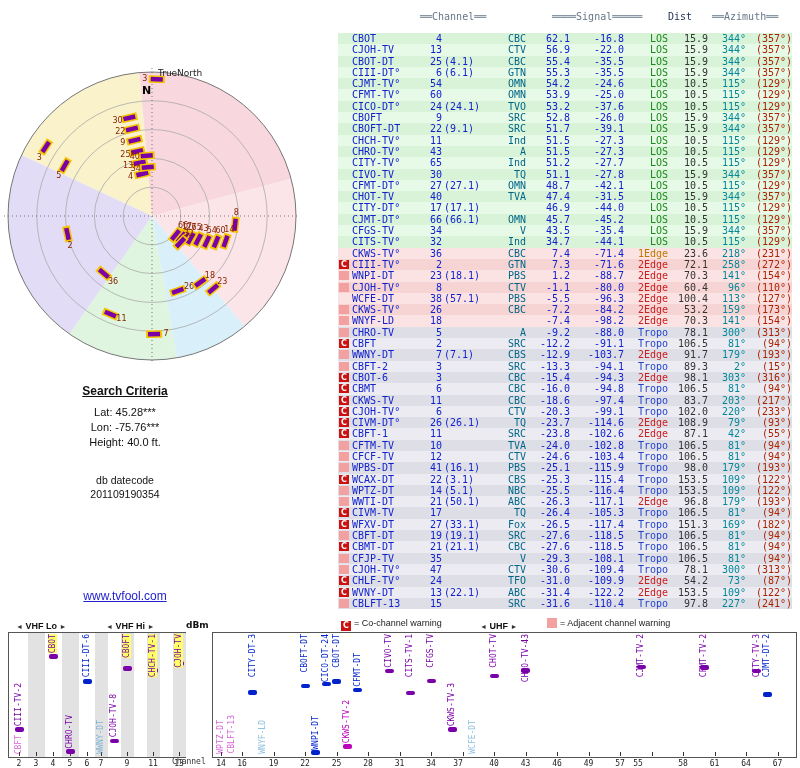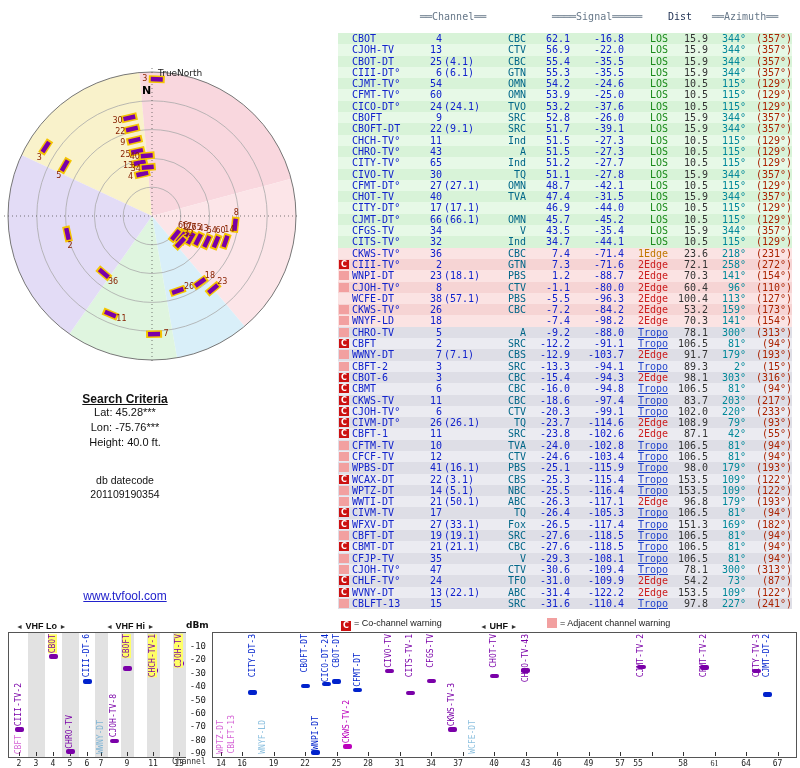--- a/index.html
+++ b/index.html
@@ -4,21 +4,21 @@
 <style>
   html,body{margin:0;padding:0;background:#fff;}
   #page{position:relative;width:800px;height:768px;background:#fff;overflow:hidden;
         font-family:"DejaVu Sans",sans-serif;}
   .abs{position:absolute;}
   
   .title1{left:22px;top:16px;width:195px;text-align:center;font:bold 16px "Liberation Sans",sans-serif;color:#111;}
   .title2{left:22px;top:40px;width:195px;text-align:center;font:bold 14px "Liberation Sans",sans-serif;color:#111;}
   
   .sc{left:40px;width:170px;text-align:center;color:#111;}
-  .sc-head{top:392px;font:bold 12px "Liberation Sans",sans-serif;text-decoration:underline;}
+  .sc-head{top:384px;font:bold 12px "Liberation Sans",sans-serif;text-decoration:underline;}
   .sc-line{font:11px "Liberation Sans",sans-serif;}
   .dc{font:10.5px "Liberation Sans",sans-serif;}
   .tvlink{left:40px;top:589px;width:170px;text-align:center;font:12px "Liberation Sans",sans-serif;
           color:#2222cc;text-decoration:underline;cursor:pointer;display:block;}
   
   .ghdr{font:10px "DejaVu Sans Mono",monospace;color:#667788;top:11px;white-space:pre;}
   #table-head,.trow{display:grid;grid-template-columns:14px 64px 26px 44px 40px 44px 54px 44px 40px 38px 46px;
         font:10px "DejaVu Sans Mono",monospace;height:11.3px;line-height:11.3px;white-space:nowrap;}
   #table-head{position:absolute;left:338px;top:21px;color:#223355;}
   #table-rows{position:absolute;left:338px;top:33px;}
@@ -27,21 +27,21 @@
   .cs{color:#1122cc;}
   .num{color:#1122cc;}
   .vt{color:#1122cc;padding-left:2px;}
   .net{color:#006688;}
   .mi{color:#333333;}
   .tr{color:#008899;}
   .mg{color:#aa2200;}
   .pLOS{color:#1a8a1a;}
   .p1Edge{color:#c07800;text-align:right;}
   .p2Edge{color:#cc2020;}
-  .pTropo{color:#2244cc;text-decoration:underline;}
+  .pTropo{color:#2244cc;}
   .bg{background:#d8f3d8;}  .bg.alt{background:#e7f9e7;}
   .bp{background:#f6d4d4;}  .bp.alt{background:#fbe3e3;}
   .bx{background:#dedee6;}  .bx.alt{background:#ebebf1;}
   .wb{display:block;width:10px;height:9px;margin:1px 2px 0 1px;font:bold 8px/9px "DejaVu Sans",sans-serif;
       color:#fff;text-align:center;}
   .wbC{background:#cc1111;}
   .wbA{background:#f2a0a0;}
   
   .panel{position:absolute;top:632px;height:124px;border:1px solid #555;background:#fff;overflow:visible;}
   #vhf-panel{left:8px;width:176px;}
@@ -869,31 +869,20 @@
     <span>VHF Hi</span>
     <span class="arrow">►</span>
   </div>
   <div class="abs bandhdr" style="left:478px;top:621px">
     <span class="arrow">◄</span>
     <span>UHF</span>
     <span class="arrow">►</span>
   </div>
 
   <div class="abs axis-title" style="left:186px;top:620px;width:22px;text-align:right">dBm</div>
-  <div id="dbm-axis" class="abs" style="left:182px;top:632px;width:26px;height:124px">
-      <div class="dbml" style="top: 9px;">-10</div>
-      <div class="dbml" style="top: 22.375px;">-20</div>
-      <div class="dbml" style="top: 35.75px;">-30</div>
-      <div class="dbml" style="top: 49.125px;">-40</div>
-      <div class="dbml" style="top: 62.5px;">-50</div>
-      <div class="dbml" style="top: 75.875px;">-60</div>
-      <div class="dbml" style="top: 89.25px;">-70</div>
-      <div class="dbml" style="top: 102.625px;">-80</div>
-      <div class="dbml" style="top: 116px;">-90</div>
-    </div>
   <div class="abs" style="left:172px;top:757px;font:8px 'DejaVu Sans Mono',monospace;color:#333">Channel</div>
 
   <div id="vhf-panel" class="panel">
       <div class="stripe" style="left: 18.5px; width: 17px;"></div>
       <div class="stripe" style="left: 52.5px; width: 17px;"></div>
       <div class="stripe" style="left: 85.5px; width: 13px;"></div>
       <div class="stripe" style="left: 111.5px; width: 13px;"></div>
       <div class="stripe" style="left: 137.5px; width: 13px;"></div>
       <div class="stripe" style="left: 163.5px; width: 13px;"></div>
       <div class="tickm" style="left: 10px;"></div>
@@ -960,21 +949,21 @@
       <div class="tickl" style="left: 344px;">46</div>
       <div class="tickm" style="left: 375.5px;"></div>
       <div class="tickl" style="left: 375.5px;">49</div>
       <div class="tickm" style="left: 407px;"></div>
       <div class="tickl" style="left: 407px;">57</div>
       <div class="tickm" style="left: 438.5px;"></div>
       <div class="tickl" style="left: 425px;">55</div>
       <div class="tickm" style="left: 470px;"></div>
       <div class="tickl" style="left: 470px;">58</div>
       <div class="tickm" style="left: 501.5px;"></div>
-      <div class="tickl" style="left: 501.5px; font-family: Liberation Serif, serif;">61</div>
+      <div class="tickl" style="left: 501.5px;">61</div>
       <div class="tickm" style="left: 533px;"></div>
       <div class="tickl" style="left: 533px;">64</div>
       <div class="tickm" style="left: 564.5px;"></div>
       <div class="tickl" style="left: 564.5px;">67</div>
       <div class="vlab off" style="left: 3px; color: rgb(187, 0, 187); bottom: 3px;">WPTZ-DT</div>
       <div class="vlab off" style="left: 13.5px; color: rgb(187, 0, 187); bottom: 3px;">CBLFT-13</div>
       <div class="bar" style="left: 35px; top: 57.475px; background: rgb(0, 34, 204);"></div>
       <div class="vlab" style="left: 34.5px; color: rgb(0, 34, 204); top: 1px;">CITY-DT-3</div>
       <div class="vlab off" style="left: 45px; color: rgb(68, 153, 204); bottom: 3px;">WNYF-LD</div>
       <div class="bar" style="left: 87.5px; top: 50.9213px; background: rgb(0, 34, 204);"></div>

